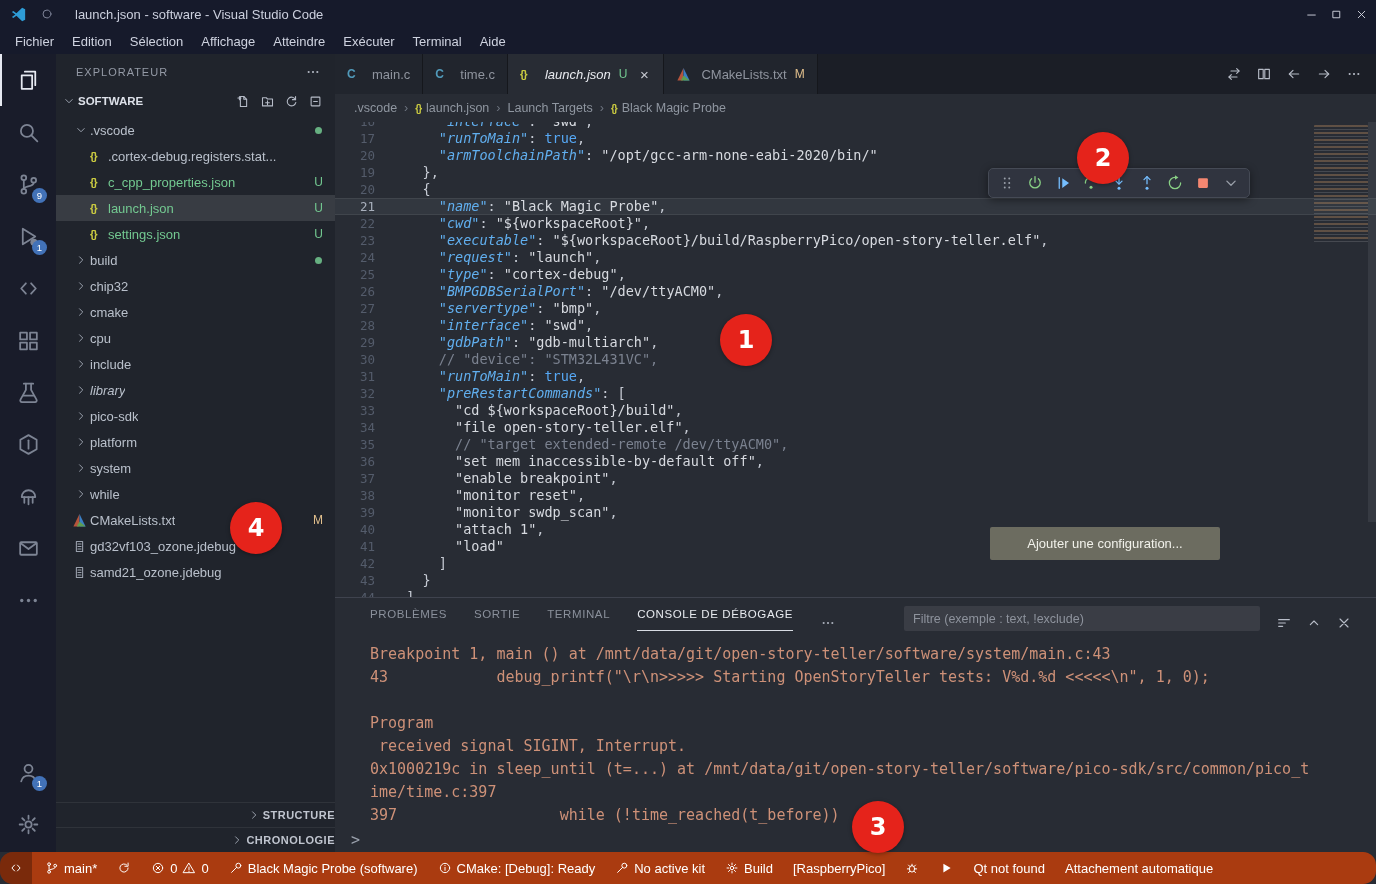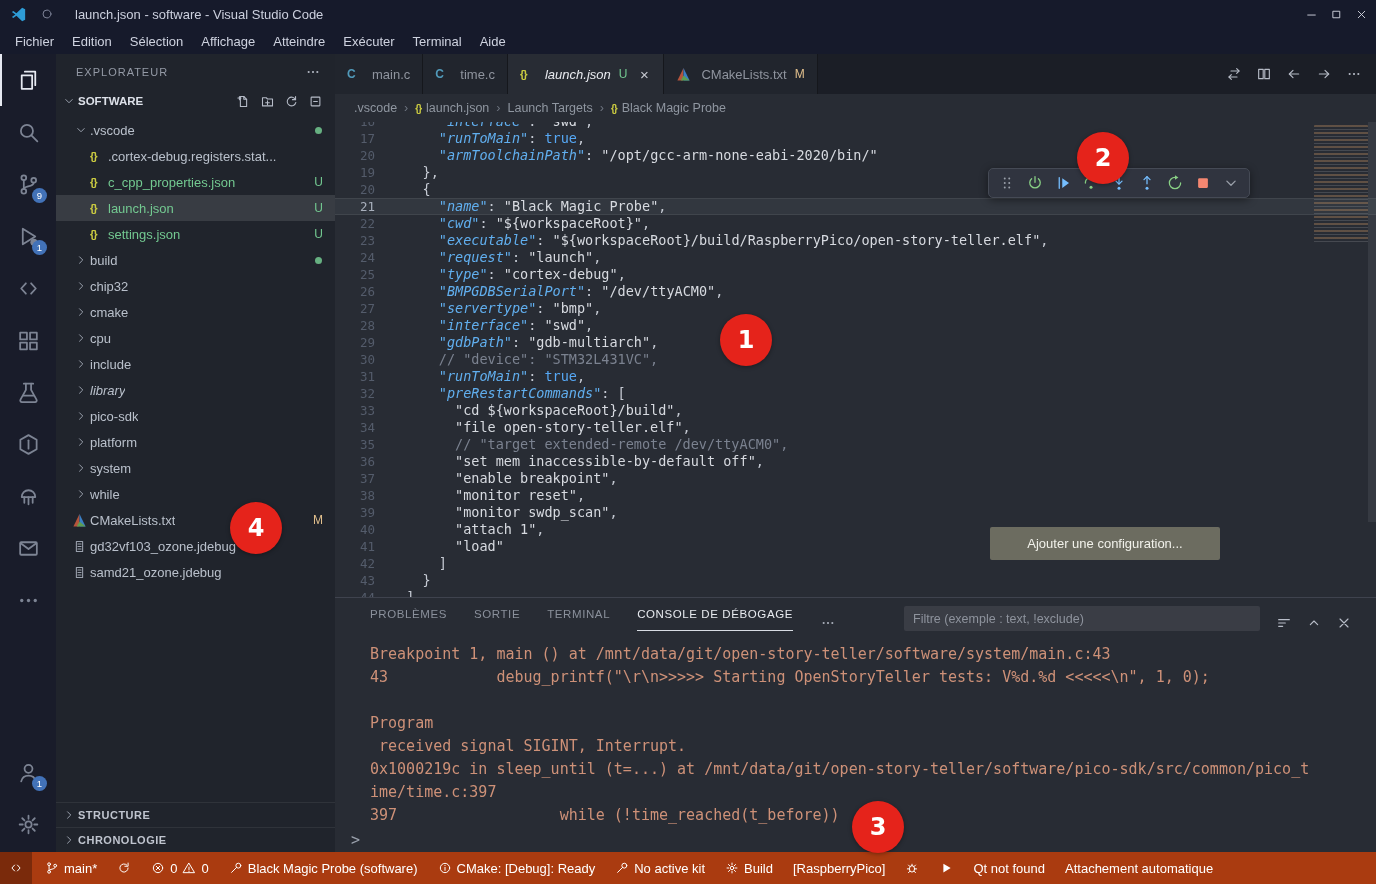--- a/index.html
+++ b/index.html
@@ -50,21 +50,21 @@
   .fi{width:18px;flex:none;display:inline-flex;align-items:center;font-weight:700;font-size:11px;}
   .fi-json{color:#cbcb41;letter-spacing:-1px;}
   .fi-c{color:#519aba;font-size:12px;}
   .fi svg{width:15px;height:15px;}
   .tlabel{overflow:hidden;text-overflow:ellipsis;max-width:200px;}
   .tbadge{position:absolute;right:12px;color:var(--green);font-size:12px;font-weight:400;}
   .tbadge.m{color:var(--orange);}
   .tdot{position:absolute;right:13px;width:7px;height:7px;border-radius:50%;background:var(--green);opacity:.85;}
   .sb-spacer{flex:1;}
   .sb-bottom-row{height:25px;display:flex;align-items:center;font-weight:700;font-size:11px;letter-spacing:.5px;
-    color:#c0c5cf;border-top:1px solid rgba(255,255,255,.07);padding-left:4px;flex:none;}
+    color:#c0c5cf;border-top:1px solid rgba(255,255,255,.07);padding-left:4px;flex:none;justify-content:flex-end;}
 
   
   .editor-col{flex:1;display:flex;flex-direction:column;min-width:0;position:relative;}
   .tabbar{height:40px;background:#1b1e26;display:flex;flex:none;}
   .tabs{display:flex;height:100%;}
   .tab{display:flex;align-items:center;gap:7px;padding:0 12px;background:#21252d;border-right:1px solid #15171c;font-size:13px;color:#8f949e;}
   .tab.active{background:#282c34;color:#e9ebf0;}
   .tab-label.it{font-style:italic;}
   .tab .tbadge{position:static;margin-left:1px;}
   .tab-close{margin-left:3px;color:#c7cad1;font-size:15px;width:14px;text-align:center;}
@@ -110,21 +110,21 @@
   .p-more{color:#aab0bb;margin-right:8px;}
   .filter{margin-left:auto;width:356px;height:25px;background:#3a3d45;border:none;border-radius:2px;color:#ccc;
     font-size:12.5px;padding:0 9px;outline:none;font-family:inherit;}
   .filter::placeholder{color:#8e939d;}
   .panel-actions{display:flex;align-items:center;gap:14px;margin-left:16px;color:#b9bec9;}
   .console{flex:1;padding:12px 0 0 35px;font-family:"DejaVu Sans Mono",monospace;font-size:15px;line-height:23px;color:var(--console);overflow:hidden;}
   .con-line{white-space:pre;min-height:23px;}
   .console-prompt{position:absolute;left:16px;bottom:3px;color:#9aa1ac;font-family:"DejaVu Sans Mono",monospace;font-size:15px;}
 
   
-  .statusbar{height:32px;background:var(--status-bg);display:flex;align-items:stretch;color:#fff;overflow:hidden;flex:none;}
+  .statusbar{height:32px;background:var(--status-bg);display:flex;align-items:stretch;color:#fff;overflow:hidden;flex:none;border-radius:13px;}
   .sb-left{display:flex;align-items:stretch;white-space:nowrap;}
   .seg{display:flex;align-items:center;gap:5px;padding:0 10px;font-size:13px;}
   .seg .icon svg{width:14px;height:14px;}
   .seg-remote{background:rgba(0,0,0,.28);padding:0 9px;margin-right:3px;}
 
   
   .annot{position:absolute;width:52px;height:52px;border-radius:50%;background:var(--annot);color:#fff;
     display:flex;align-items:center;justify-content:center;font-size:24px;font-weight:700;z-index:60;
     box-shadow:0 1px 4px rgba(0,0,0,.35);font-family:"DejaVu Sans",sans-serif;}
 </style>

